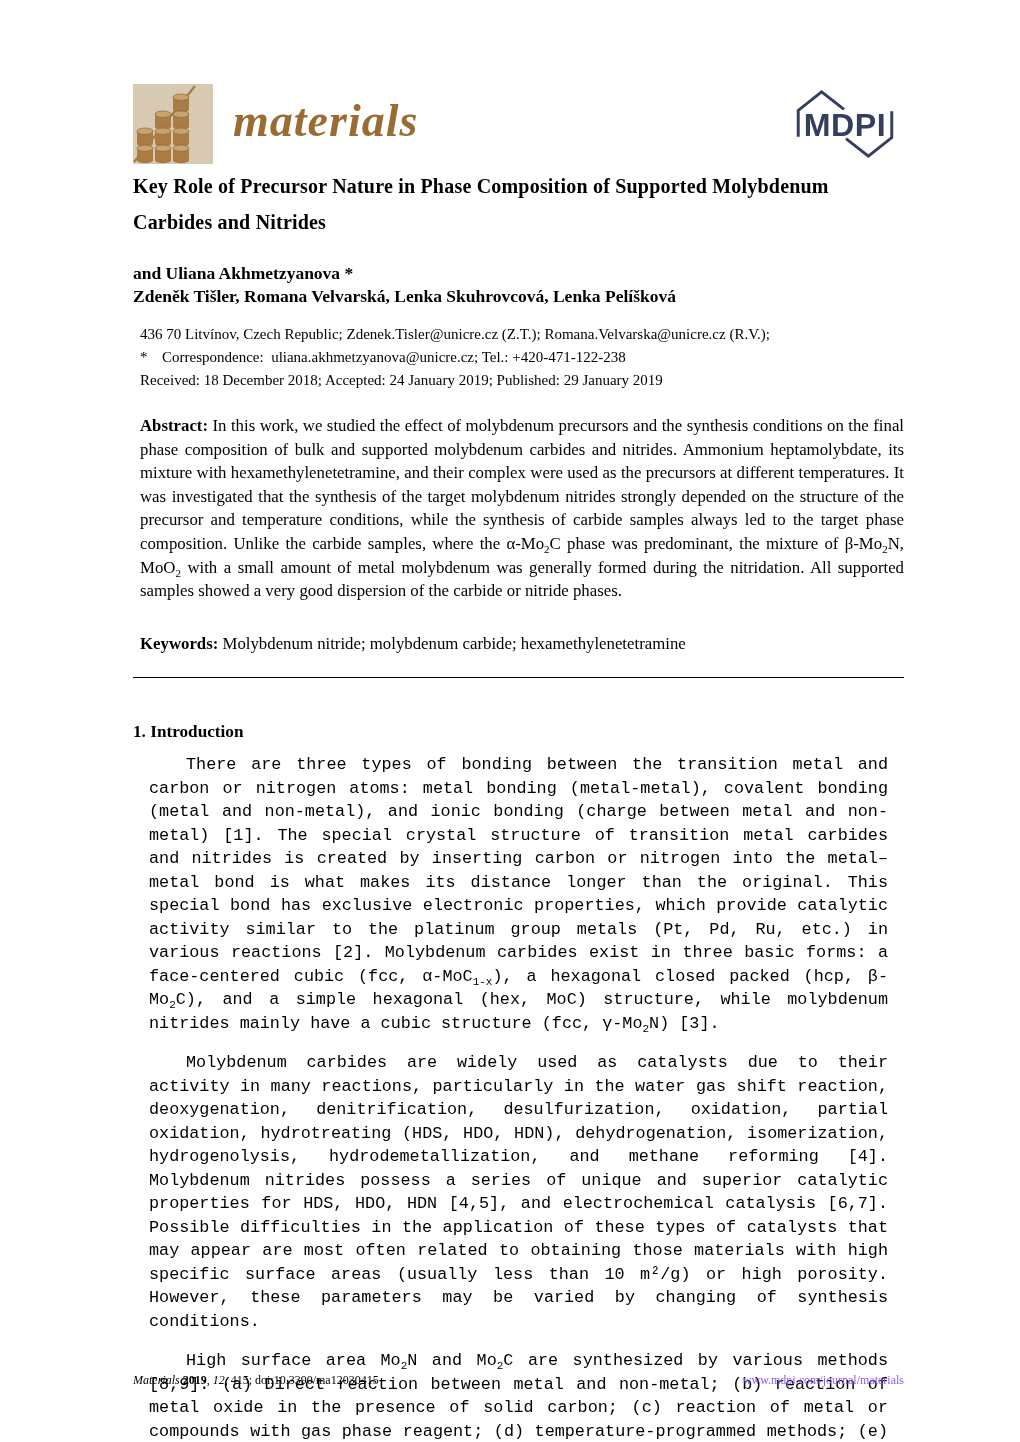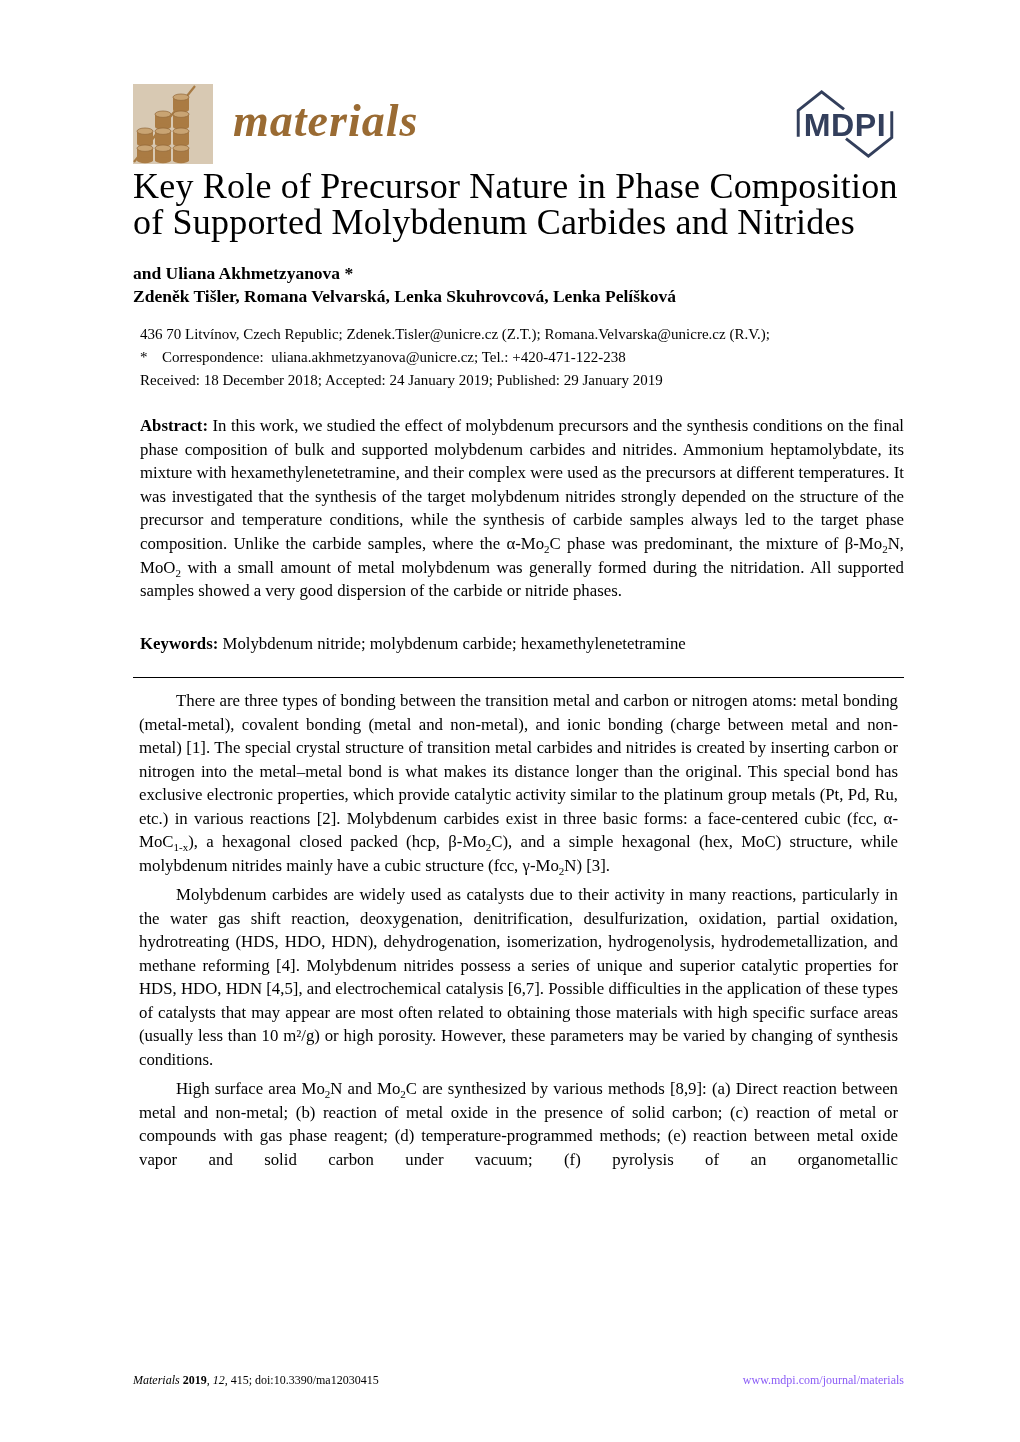--- a/index.html
+++ b/index.html
@@ -38,23 +38,23 @@
   }
   .mdpi-logo { margin-top: 2px; }
   
   .article-type {
     margin-top: 16px;
     font-style: italic;
     font-size: 17px;
   }
   .page-title {
     margin: 4px 0 0 0;
-    font-size: 36px;
+    font-size: 20px;
     line-height: 36px;
-    font-weight: normal;
+    font-weight: bold;
     letter-spacing: 0.2px;
   }
   .authors {
     margin-top: 22px;
     font-size: 17.5px;
     font-weight: bold;
     line-height: 23px;
   }
   .affil {
     margin-top: 15px;
@@ -82,25 +82,26 @@
     border: none;
     border-top: 1.6px solid #000000;
   }
   
   .section-heading {
     margin: 44px 0 0 0;
     font-size: 17.2px;
     font-weight: bold;
   }
   .body-para {
-    margin: 6px;
+    margin: 16px;
     font-size: 16.8px;
     line-height: 23.5px;
     text-align: justify;
     text-indent: 37px;
+    font-family: Liberation Mono, monospace;
   }
   .body-para.first { margin-top: 11px; }
   .body-para.cutoff { text-align-last: justify; }
   sub { font-size: 11px; line-height: 0; }
   
   .footer {
     position: absolute;
     left: 133px;
     right: 100px;
     bottom: 54px;
@@ -181,20 +182,21 @@
     </div>
 
     <div class="dates">Received: 18 December 2018; Accepted: 24 January 2019; Published: 29 January 2019</div>
 
     <p class="abstract"><b>Abstract:</b><span> In this work, we studied the effect of molybdenum precursors and the synthesis conditions on the final phase composition of bulk and supported molybdenum carbides and nitrides. Ammonium heptamolybdate, its mixture with hexamethylenetetramine, and their complex were used as the precursors at different temperatures. It was investigated that the synthesis of the target molybdenum nitrides strongly depended on the structure of the precursor and temperature conditions, while the synthesis of carbide samples always led to the target phase composition. Unlike the carbide samples, where the α-Mo<sub>2</sub>C phase was predominant, the mixture of β-Mo<sub>2</sub>N, MoO<sub>2</sub> with a small amount of metal molybdenum was generally formed during the nitridation. All supported samples showed a very good dispersion of the carbide or nitride phases.</span></p>
 
     <p class="keywords"><b>Keywords:</b><span> Molybdenum nitride; molybdenum carbide; hexamethylenetetramine</span></p>
 
     <hr class="divider">
 
+    <h2 class="section-heading">1. Introduction</h2>
     <p class="body-para first">There are three types of bonding between the transition metal and carbon or nitrogen atoms: metal bonding (metal-metal), covalent bonding (metal and non-metal), and ionic bonding (charge between metal and non-metal) [1]. The special crystal structure of transition metal carbides and nitrides is created by inserting carbon or nitrogen into the metal–metal bond is what makes its distance longer than the original. This special bond has exclusive electronic properties, which provide catalytic activity similar to the platinum group metals (Pt, Pd, Ru, etc.) in various reactions [2]. Molybdenum carbides exist in three basic forms: a face-centered cubic (fcc, α-MoC<sub>1-x</sub>), a hexagonal closed packed (hcp, β-Mo<sub>2</sub>C), and a simple hexagonal (hex, MoC) structure, while molybdenum nitrides mainly have a cubic structure (fcc, γ-Mo<sub>2</sub>N) [3].</p>
     <p class="body-para">Molybdenum carbides are widely used as catalysts due to their activity in many reactions, particularly in the water gas shift reaction, deoxygenation, denitrification, desulfurization, oxidation, partial oxidation, hydrotreating (HDS, HDO, HDN), dehydrogenation, isomerization, hydrogenolysis, hydrodemetallization, and methane reforming [4]. Molybdenum nitrides possess a series of unique and superior catalytic properties for HDS, HDO, HDN [4,5], and electrochemical catalysis [6,7]. Possible difficulties in the application of these types of catalysts that may appear are most often related to obtaining those materials with high specific surface areas (usually less than 10 m²/g) or high porosity. However, these parameters may be varied by changing of synthesis conditions.</p>
     <p class="body-para cutoff">High surface area Mo<sub>2</sub>N and Mo<sub>2</sub>C are synthesized by various methods [8,9]: (a) Direct reaction between metal and non-metal; (b) reaction of metal oxide in the presence of solid carbon; (c) reaction of metal or compounds with gas phase reagent; (d) temperature-programmed methods; (e) reaction between metal oxide vapor and solid carbon under vacuum; (f) pyrolysis of an organometallic</p>
 
   </div>
 
   <div class="footer">
     <span><i>Materials</i> <b>2019</b>, <i>12</i>, 415; doi:10.3390/ma12030415</span>
     <a class="footer-link" href="#">www.mdpi.com/journal/materials</a>
   </div>

